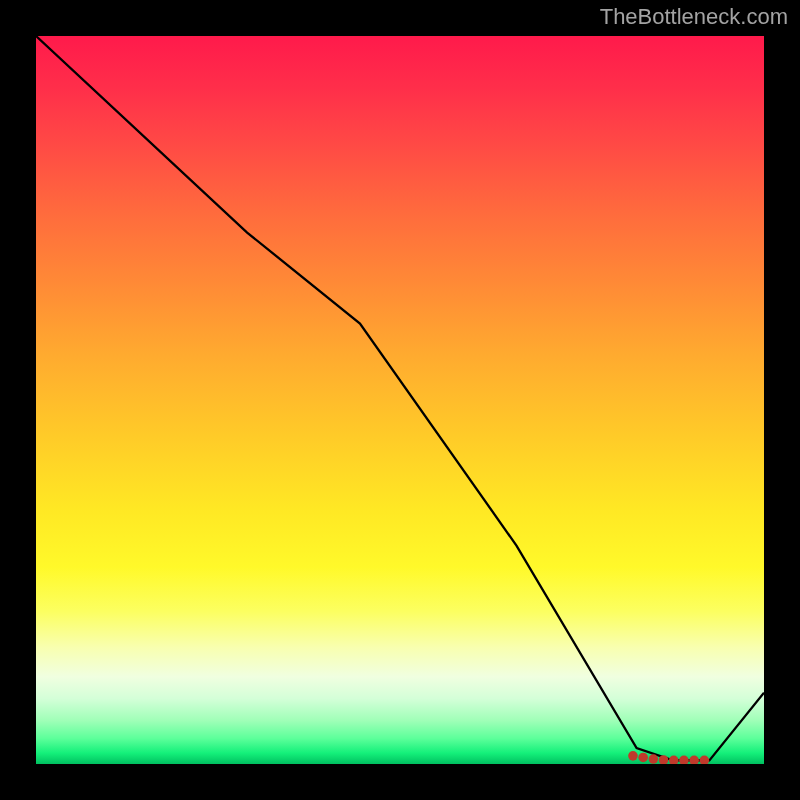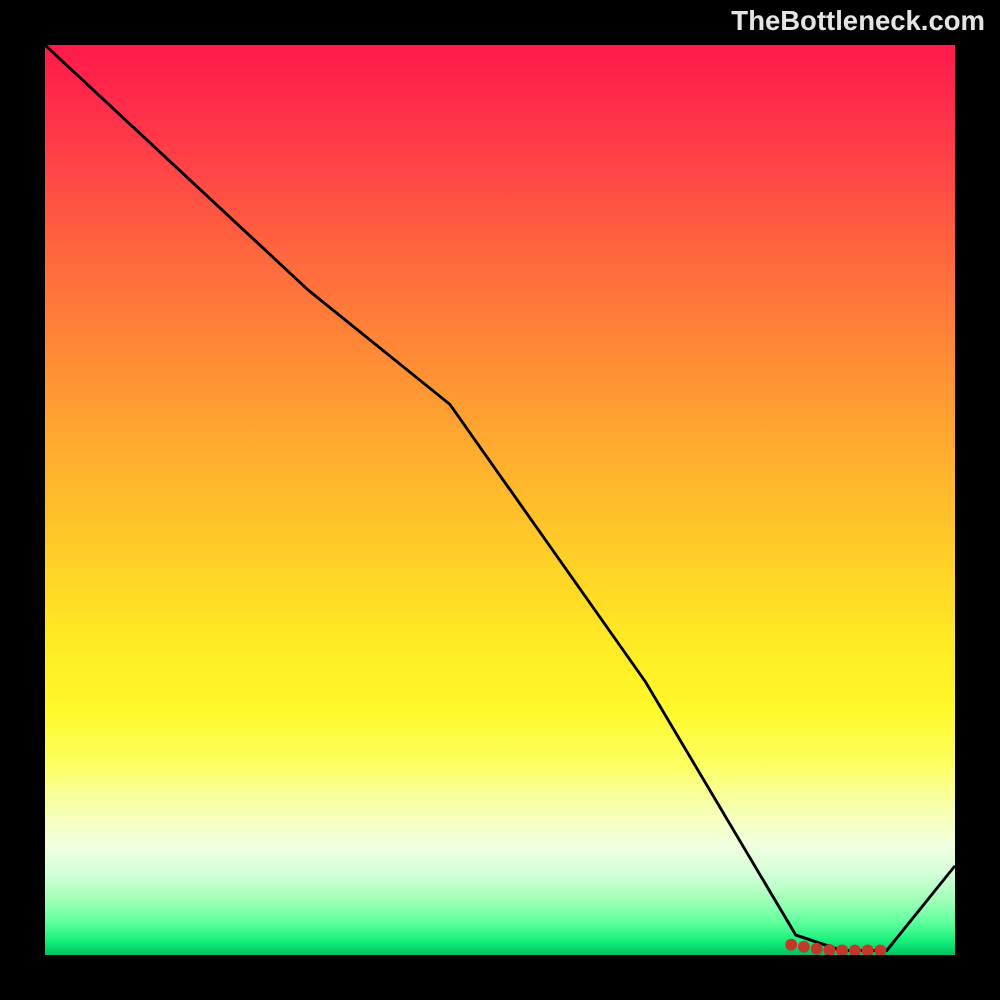--- a/index.html
+++ b/index.html
@@ -14,23 +14,23 @@
   .outer {
     width: 800px;
     height: 800px;
     background: #000;
     position: relative;
   }
   .attribution {
     position: absolute;
     top: 4px;
     right: 12px;
-    color: #e5e5e5;
+    color: #a3a3a3;
     font-size: 22px;
-    font-weight: bold;
+    font-weight: normal;
     letter-spacing: 0px;
   }
   .plot-area {
     position: absolute;
     left: 36px;
     top: 36px;
     width: 728px;
     height: 728px;
     overflow: hidden;
   }

